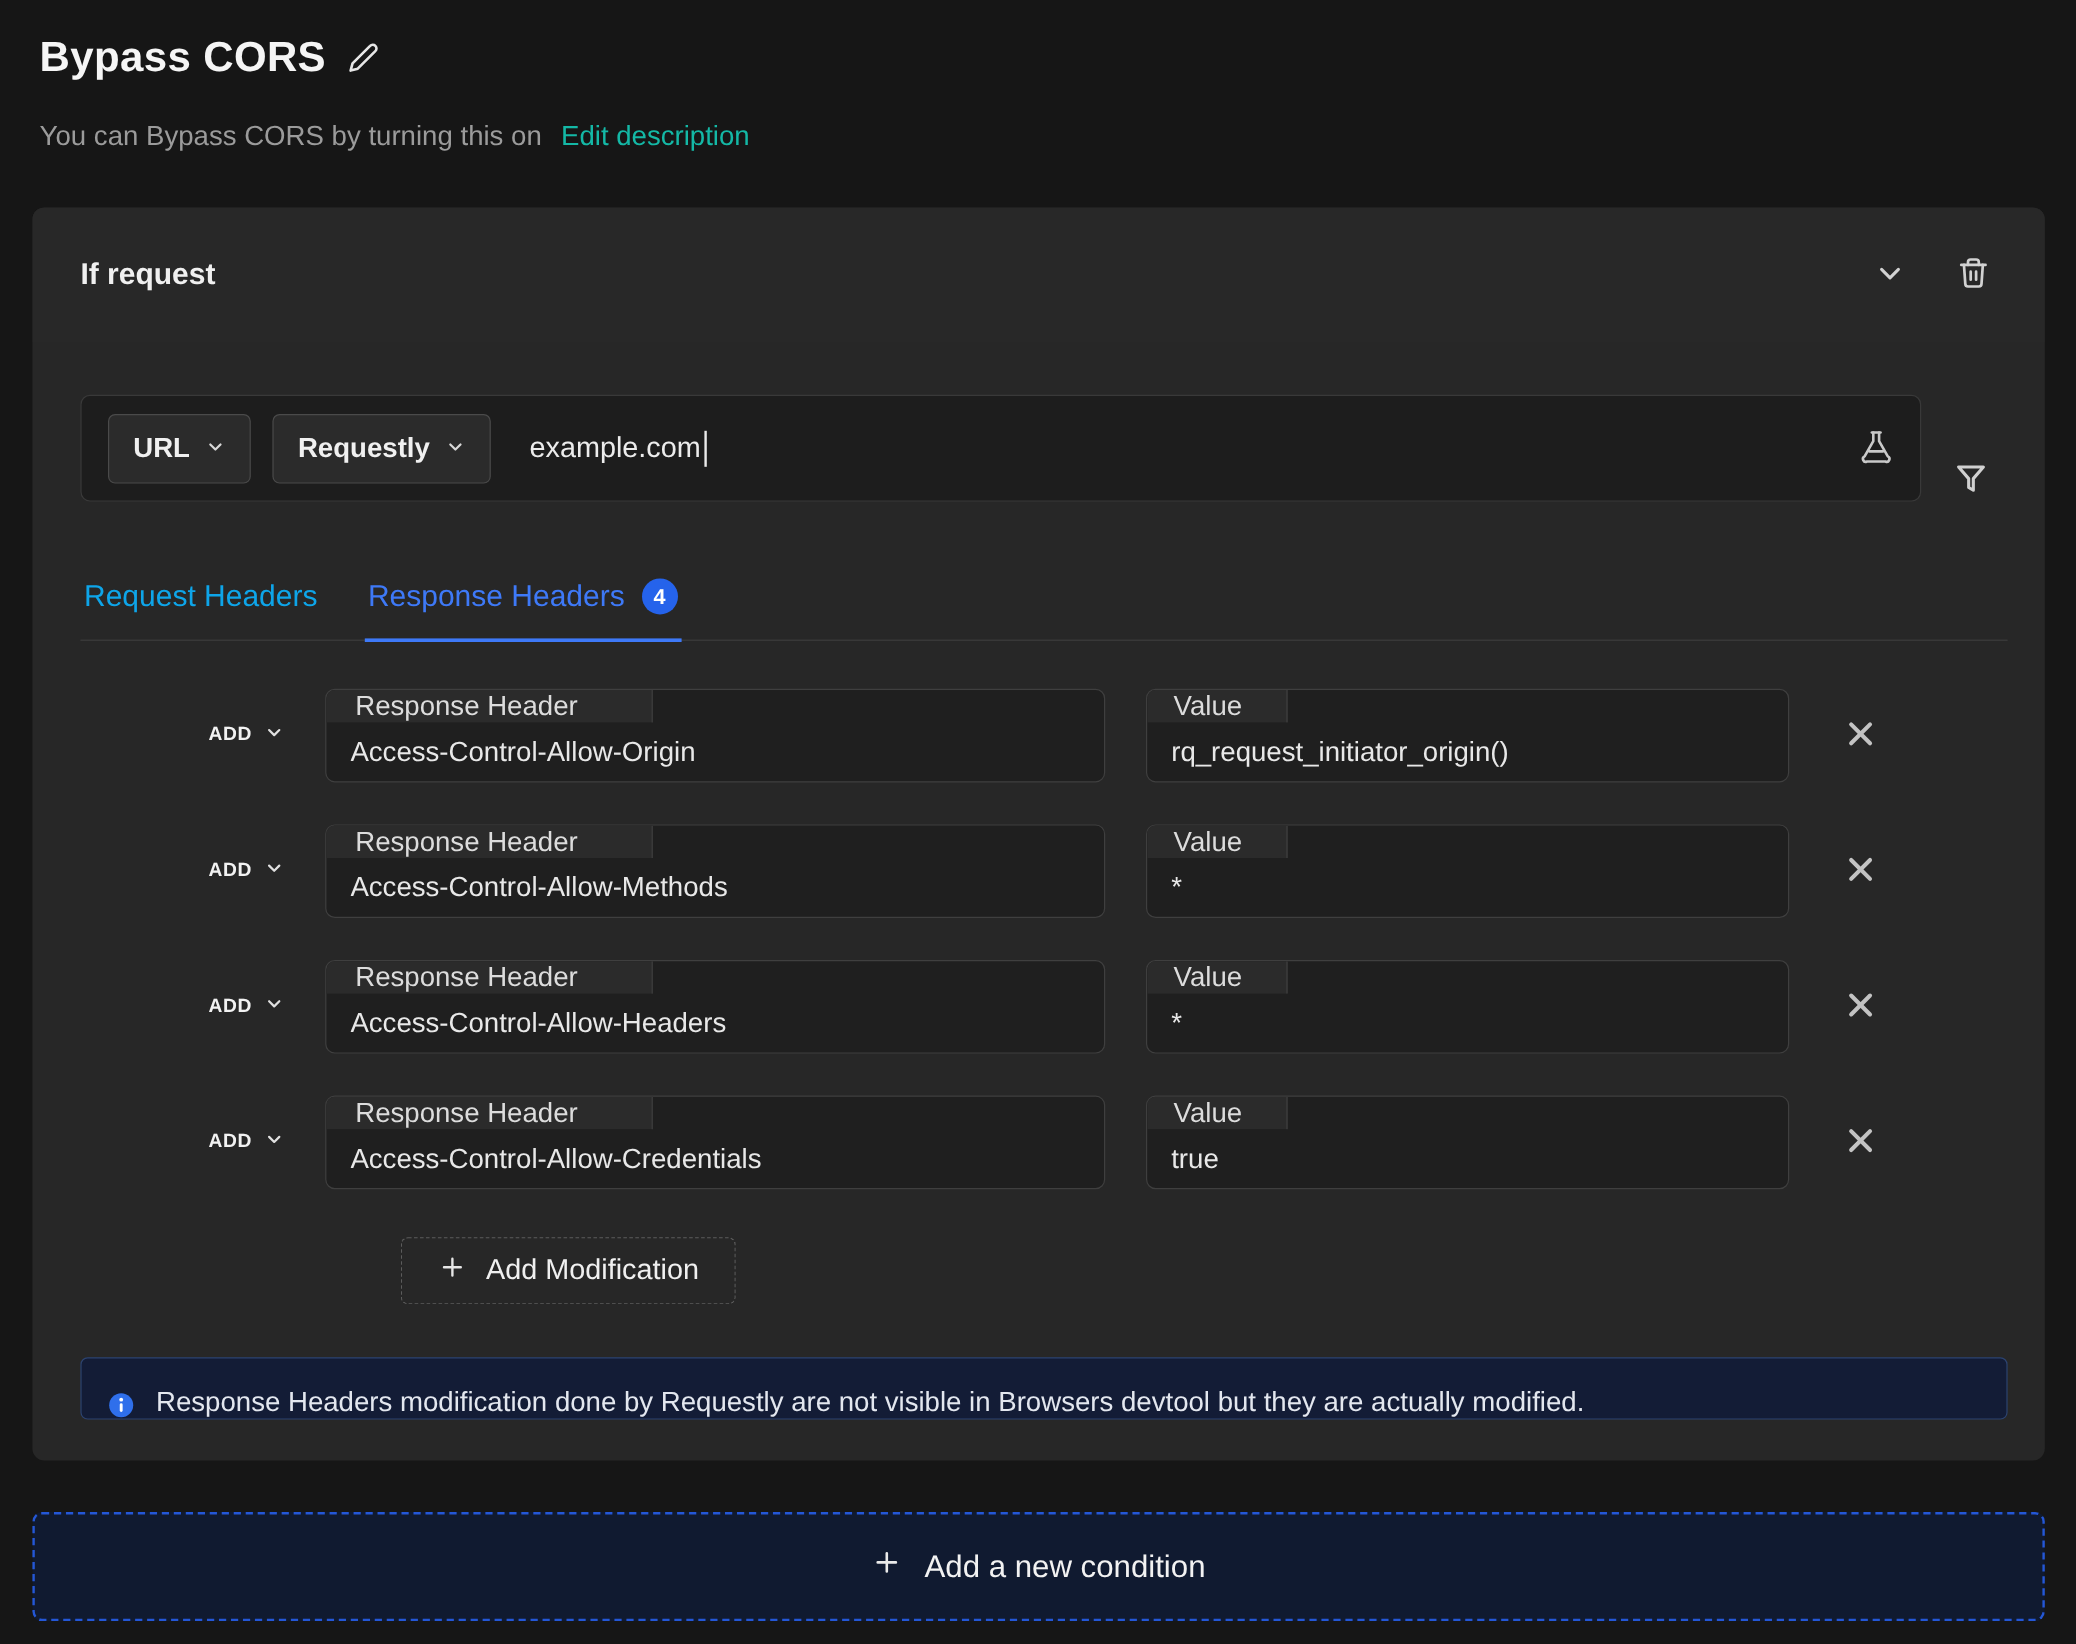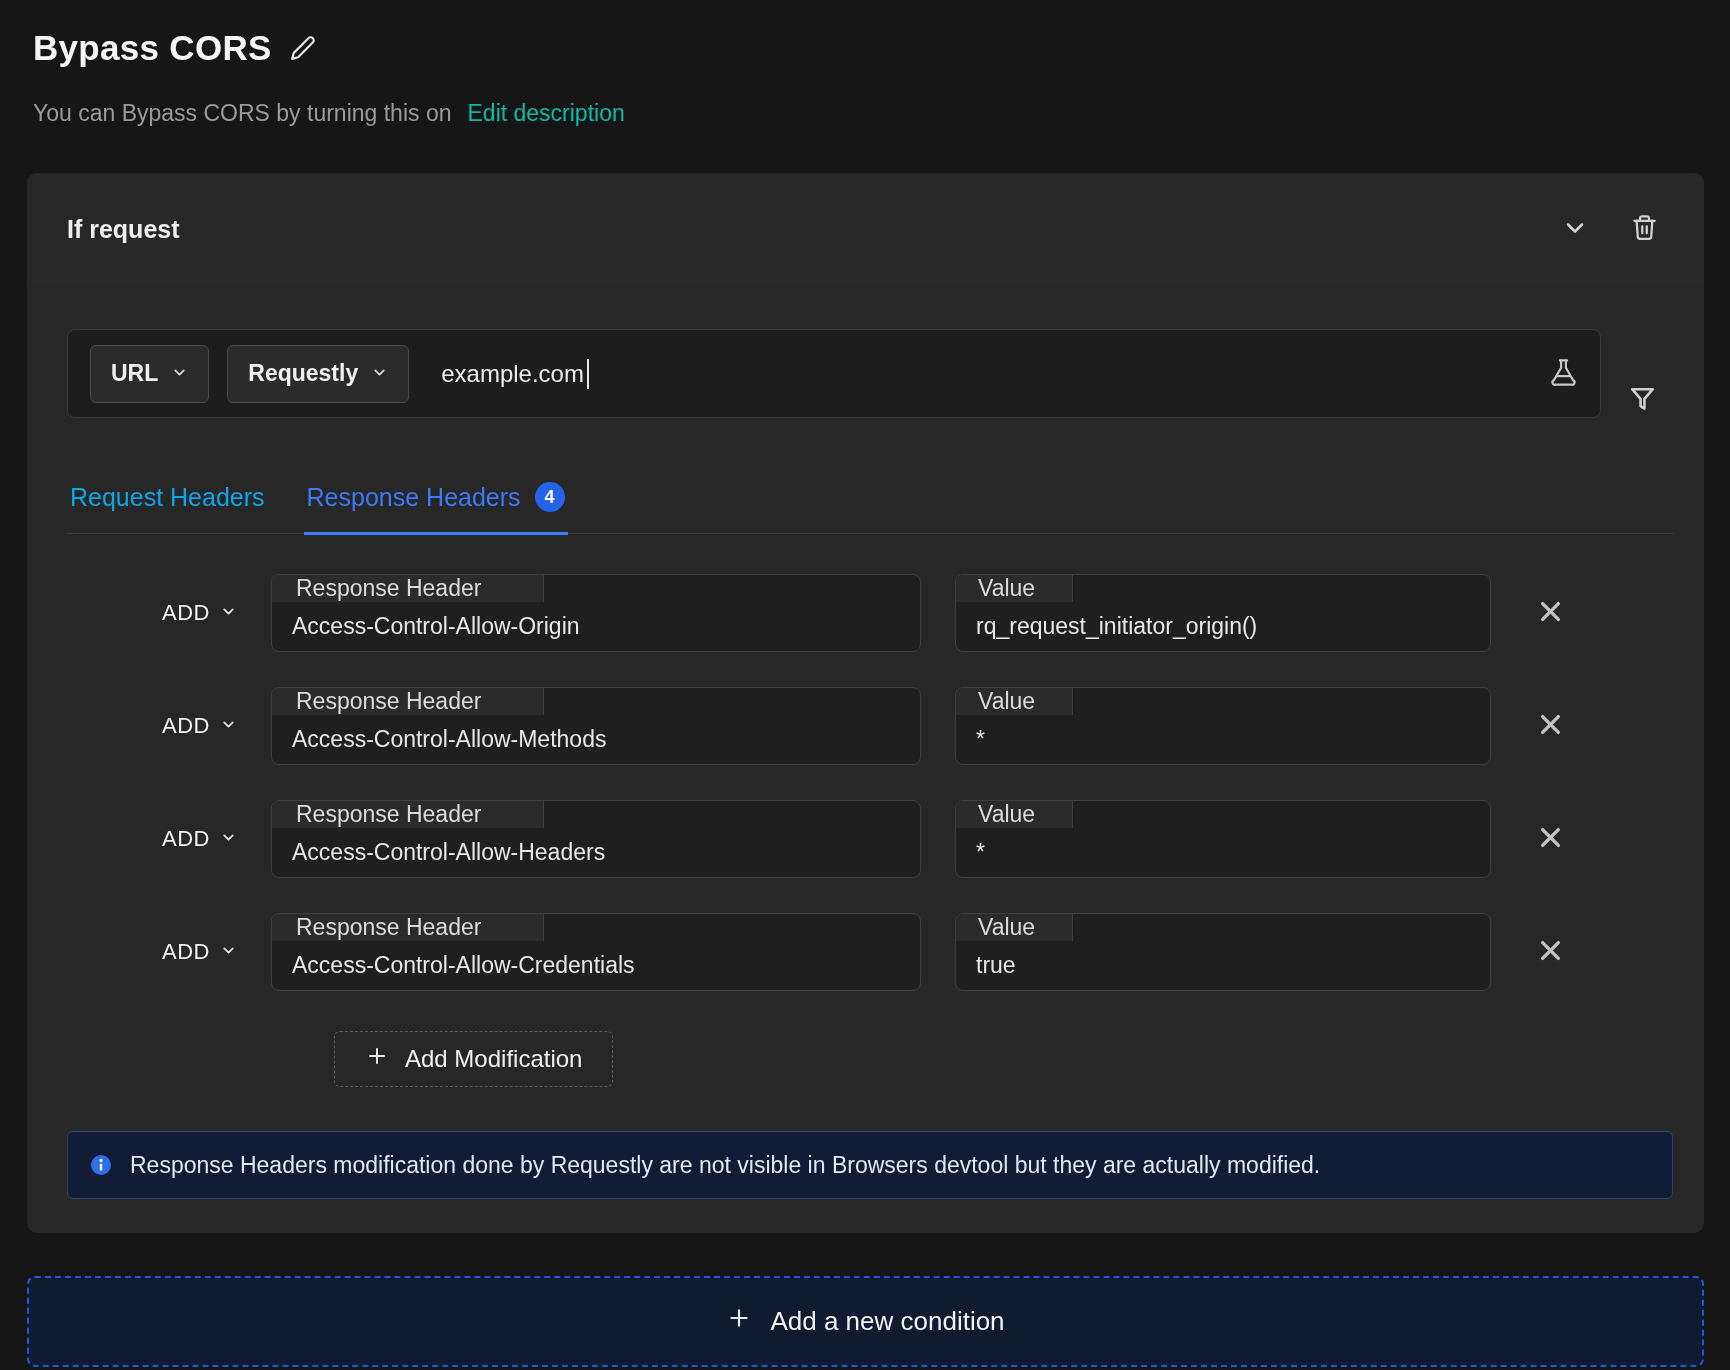--- a/index.html
+++ b/index.html
@@ -115,21 +115,21 @@
   .action-select {
     width: 92px;
     display: inline-flex;
     align-items: center;
     justify-content: flex-end;
     gap: 10px;
     margin-right: 34px;
     cursor: pointer;
     color: #f2f2f2;
   }
-  .action-label { font-size: 22px; font-weight: 400; letter-spacing: 0.5px; text-align: right; }
+  .action-label { font-size: 16px; font-weight: 700; letter-spacing: 0.5px; text-align: right; }
   .action-select svg { color: #e0e0e0; }
 
   .field-group {
     display: flex;
     align-items: stretch;
     height: 78px;
     border: 1px solid #3f3f3f;
     border-radius: 8px;
     overflow: hidden;
     background: #1f1f1f;
@@ -184,23 +184,23 @@
     color: #f0f0f0;
     font-size: 24px;
     cursor: pointer;
     font-family: inherit;
   }
   .add-mod-btn svg { color: #e6e6e6; }
 
   
   .info-banner {
     margin: 44px 31px 0 40px;
-    height: 68px;
-    display: flex;
-    align-items: center;
+    height: 52px;
+    display: flex;
+    align-items: flex-end;
     gap: 18px;
     padding: 0 22px;
     background: #131c36;
     border: 1px solid #2c4370;
     border-radius: 6px;
     color: #e3e7ef;
     font-size: 23px;
   }
   .info-icon { flex: none; display: inline-flex; }
   .card-bottom-pad { height: 34px; }

